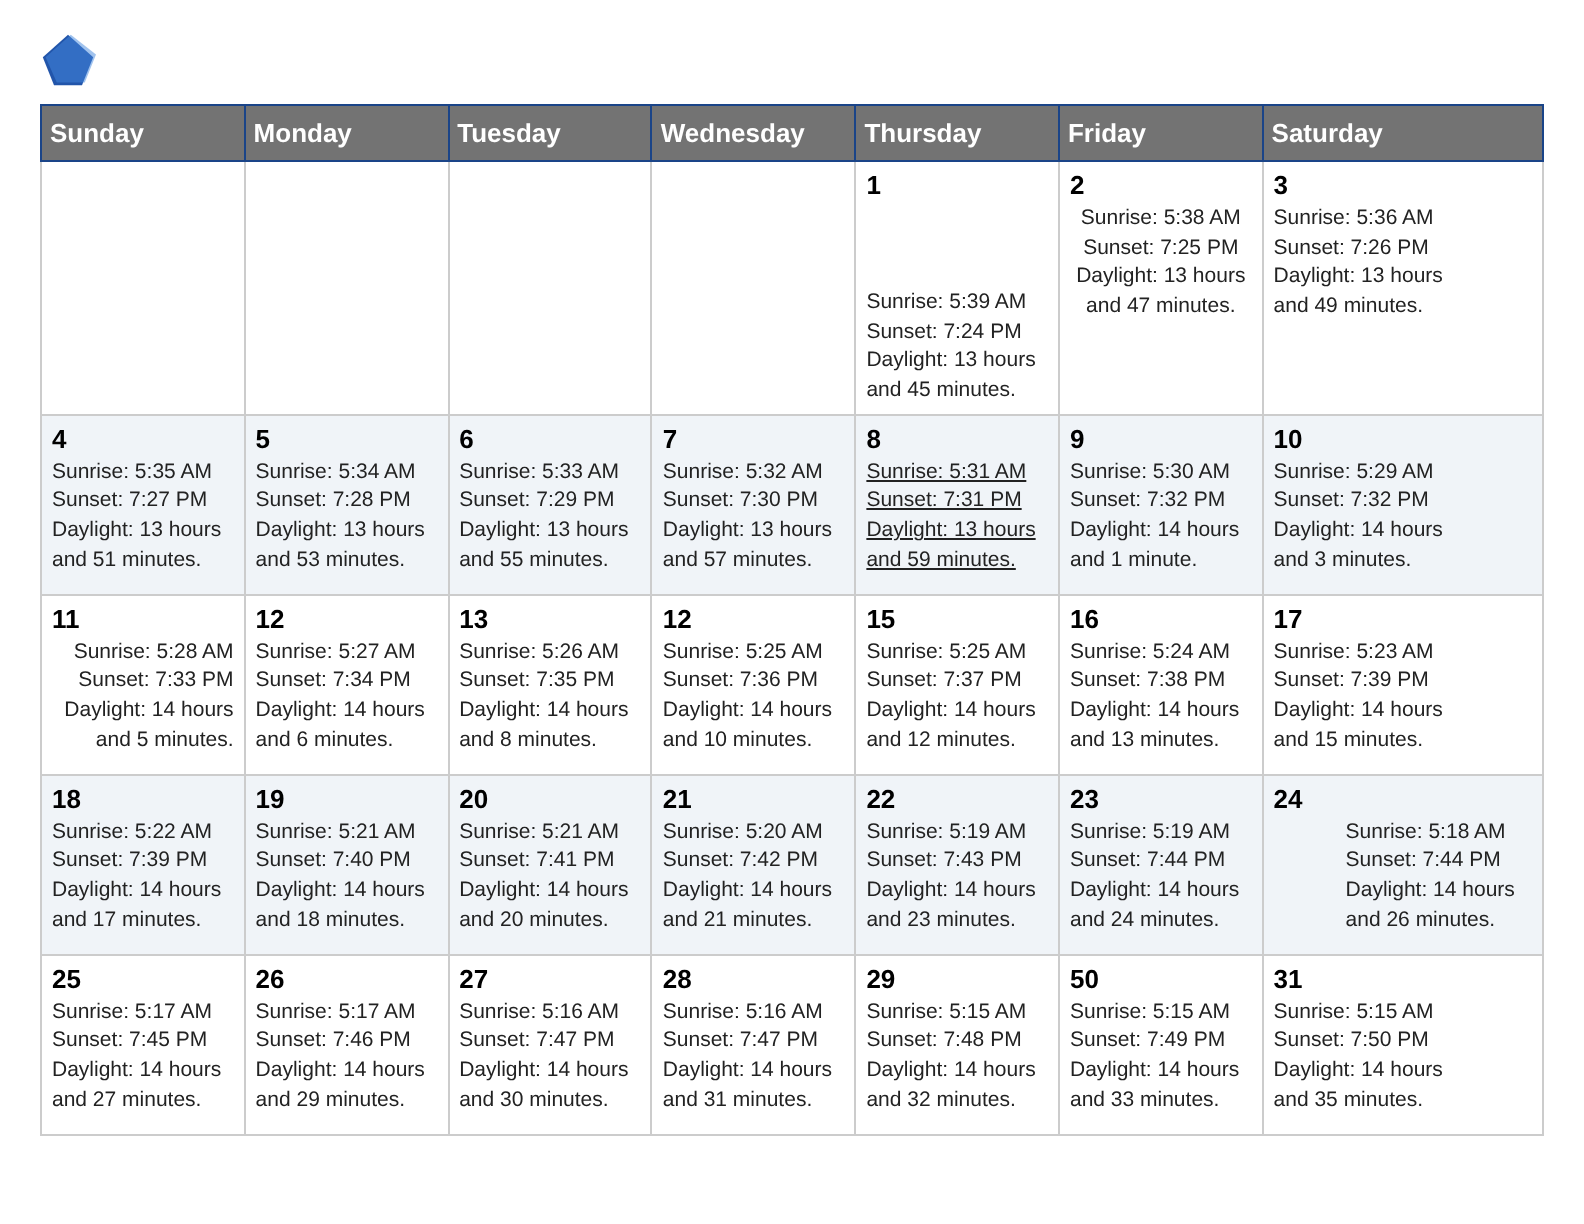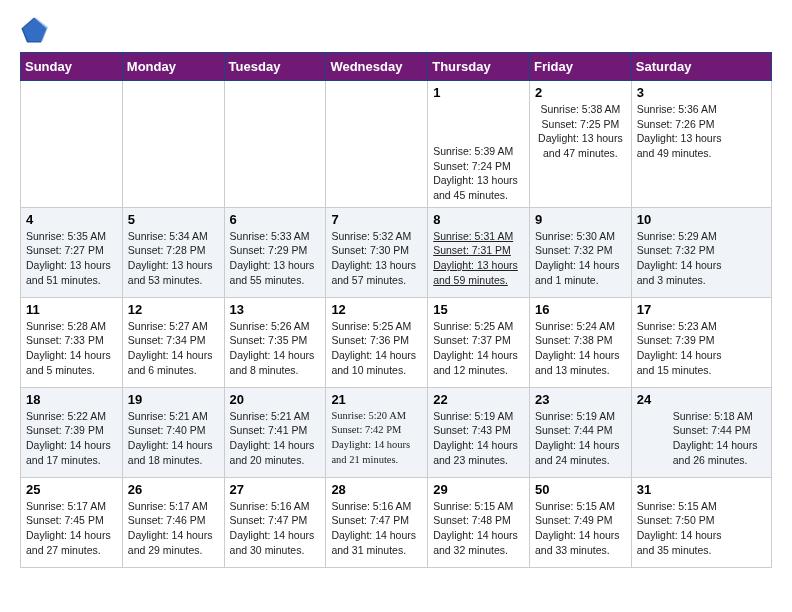--- a/index.html
+++ b/index.html
@@ -43,21 +43,21 @@
     .subtitle {
       font-size: 16px;
       color: #444;
     }
     table {
       width: 100%;
       border-collapse: collapse;
       font-size: 11px;
     }
     thead tr {
-      background: #701a75;
+      background: #737373;
       color: #fff;
     }
     thead th {
       padding: 6px 4px;
       text-align: left;
       font-size: 13px;
       font-weight: bold;
       border: 1px solid #1a4488;
     }
     tbody tr {
@@ -196,21 +196,21 @@
           <span class="day-number">10</span>
           <div class="day-info" style="white-space: pre-line;">Sunrise: 5:29 AM
 Sunset: 7:32 PM
 Daylight: 14 hours
 and 3 minutes.</div>
         </td>
       </tr>
       <tr>
         <td>
           <span class="day-number">11</span>
-          <div class="day-info" style="white-space: pre-line;">Sunrise: 5:28 AM
+          <div class="day-info" style="white-space: pre-line; text-align: right;">Sunrise: 5:28 AM
 Sunset: 7:33 PM
 Daylight: 14 hours
 and 5 minutes.</div>
         </td>
         <td>
           <span class="day-number">12</span>
           <div class="day-info" style="white-space: pre-line;">Sunrise: 5:27 AM
 Sunset: 7:34 PM
 Daylight: 14 hours
 and 6 minutes.</div>
@@ -268,21 +268,21 @@
         </td>
         <td>
           <span class="day-number">20</span>
           <div class="day-info" style="white-space: pre-line;">Sunrise: 5:21 AM
 Sunset: 7:41 PM
 Daylight: 14 hours
 and 20 minutes.</div>
         </td>
         <td>
           <span class="day-number">21</span>
-          <div class="day-info" style="white-space: pre-line; font-family: Liberation Serif, serif;">Sunrise: 5:20 AM
+          <div class="day-info" style="white-space: pre-line;">Sunrise: 5:20 AM
 Sunset: 7:42 PM
 Daylight: 14 hours
 and 21 minutes.</div>
         </td>
         <td>
           <span class="day-number">22</span>
           <div class="day-info" style="white-space: pre-line;">Sunrise: 5:19 AM
 Sunset: 7:43 PM
 Daylight: 14 hours
 and 23 minutes.</div>

